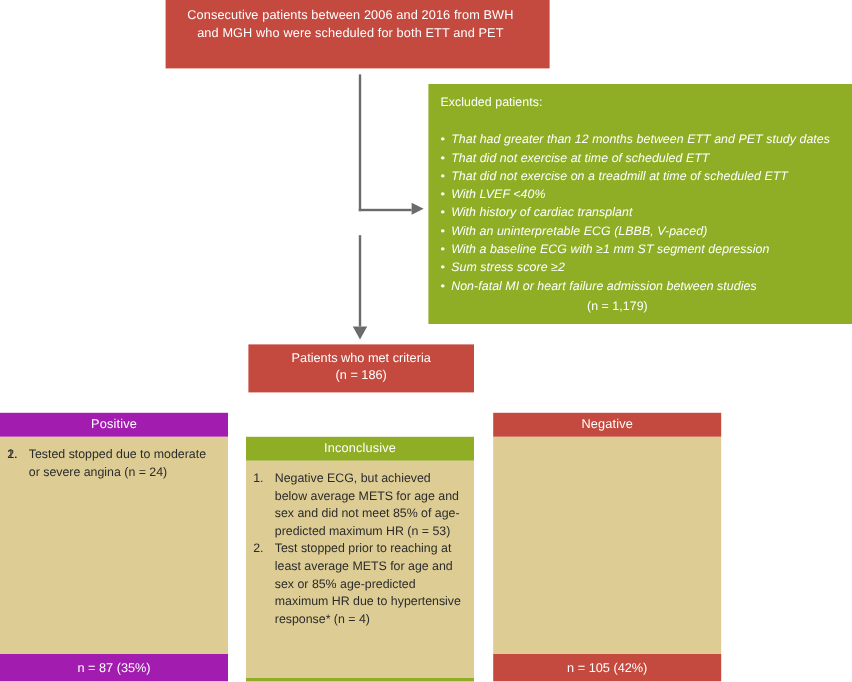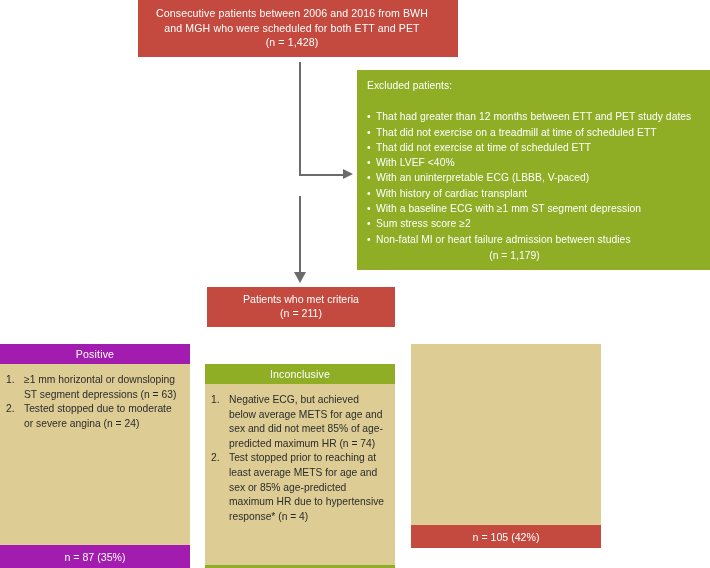--- a/index.html
+++ b/index.html
@@ -25,21 +25,21 @@
   
   .box-excluded {
     position: absolute; left: 357px; top: 70px; width: 353px; height: 200px;
     background: #8fae26;
     color: #ffffff;
     font-size: 10.3px; line-height: 15.3px;
     padding: 8px 8px 0 10px;
     letter-spacing: 0.05px;
   }
   .box-excluded .hdr { margin-bottom: 16px; }
-  .box-excluded ul { list-style: none; }
+  .box-excluded ul { list-style: none; font-style: italic; }
   .box-excluded li { position: relative; padding-left: 9px; }
   .box-excluded li:before {
     content: "\2022"; position: absolute; left: 0; top: 0;
   }
   .box-excluded .ntot { text-align: center; padding-top: 1px; padding-right: 40px; }
 
   
   .box-met {
     position: absolute; left: 207px; top: 287px; width: 188px; height: 40px;
     background: #c4493e; color: #ffffff;
@@ -93,84 +93,83 @@
   }
 </style>
 </head>
 <body>
 
 <div id="canvas">
 
   <div class="box-top">
     <div>Consecutive patients between 2006 and 2016 from BWH</div>
     <div>and MGH who were scheduled for both ETT and PET</div>
-    <div>(n = 1,428)</div>
   </div>
 
   <div class="vline" style="left:299px; top:62px; width:1.5px; height:114px;"></div>
 
   <div class="vline" style="left:299px; top:174px; width:44px; height:1.5px;"></div>
   <div class="arrow-head" style="left:343px; top:169px; border-left:10px solid #6b6b6b; border-top:5.5px solid transparent; border-bottom:5.5px solid transparent;"></div>
 
   <div class="vline" style="left:299px; top:196px; width:1.5px; height:76px;"></div>
   <div class="arrow-head" style="left:294px; top:272px; border-top:11px solid #6b6b6b; border-left:6px solid transparent; border-right:6px solid transparent;"></div>
 
   <div class="box-excluded">
     <div class="hdr">Excluded patients:</div>
     <ul>
       <li>That had greater than 12 months between ETT and PET study dates</li>
+      <li>That did not exercise at time of scheduled ETT</li>
       <li>That did not exercise on a treadmill at time of scheduled ETT</li>
-      <li>That did not exercise at time of scheduled ETT</li>
       <li>With LVEF &lt;40%</li>
+      <li>With history of cardiac transplant</li>
       <li>With an uninterpretable ECG (LBBB, V-paced)</li>
-      <li>With history of cardiac transplant</li>
       <li>With a baseline ECG with ≥1 mm ST segment depression</li>
       <li>Sum stress score ≥2</li>
       <li>Non-fatal MI or heart failure admission between studies</li>
     </ul>
     <div class="ntot">(n = 1,179)</div>
   </div>
 
   <div class="box-met">
     <div>Patients who met criteria</div>
-    <div>(n = 211)</div>
+    <div>(n = 186)</div>
   </div>
 
   <div class="col col-pos">
     <div class="col-head head-pos">Positive</div>
     <div class="col-body">
       <ol class="numlist">
         <li>
           <span class="num">1.</span>
-          <span>≥1 mm horizontal or downsloping ST segment depressions (n = 63)</span>
         </li>
         <li>
           <span class="num">2.</span>
           <span>Tested stopped due to moderate or severe angina (n = 24)</span>
         </li>
       </ol>
     </div>
     <div class="col-foot foot-pos">n = 87 (35%)</div>
   </div>
 
   <div class="col col-inc">
     <div class="col-head head-inc">Inconclusive</div>
     <div class="col-body">
       <ol class="numlist">
         <li>
           <span class="num">1.</span>
-          <span>Negative ECG, but achieved below average METS for age and sex and did not meet 85% of age-predicted maximum HR (n = 74)</span>
+          <span>Negative ECG, but achieved below average METS for age and sex and did not meet 85% of age-predicted maximum HR (n = 53)</span>
         </li>
         <li>
           <span class="num">2.</span>
           <span>Test stopped prior to reaching at least average METS for age and sex or 85% age-predicted maximum HR due to hypertensive response* (n = 4)</span>
         </li>
       </ol>
     </div>
     <div class="col-foot foot-inc">n = 57 (23%)</div>
   </div>
 
   <div class="col col-neg">
+    <div class="col-head head-neg">Negative</div>
     <div class="col-body"></div>
     <div class="col-foot foot-neg">n = 105 (42%)</div>
   </div>
 
 </div>
 
 </body></html>

